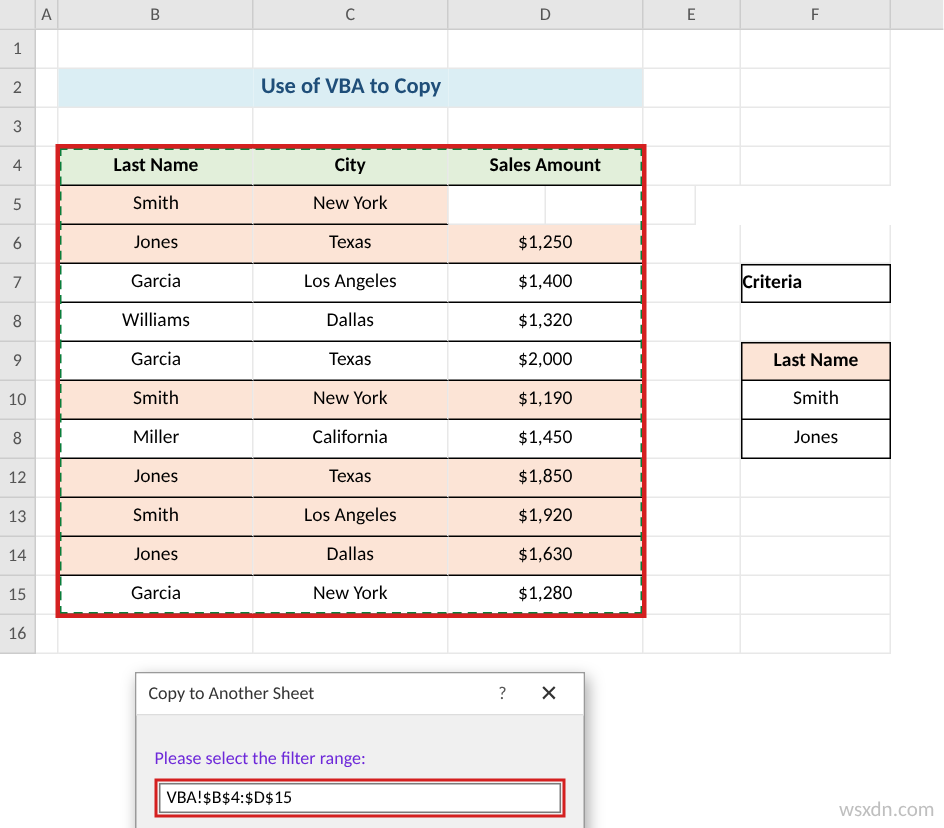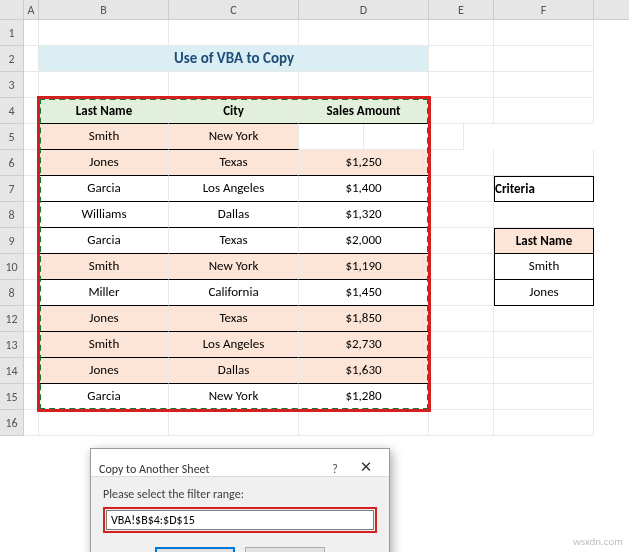--- a/index.html
+++ b/index.html
@@ -49,34 +49,34 @@
   .ln-hdr { border:1px solid #000; font-weight:bold; background:#fce4d6; text-align:center;}
   .ln-cell { border-left:1px solid #000; border-right:1px solid #000; border-bottom:1px solid #000; text-align:center; background:#fff;}
 
   
   .dialog {
     position: absolute; left: 90px; top: 448px; width: 300px;
     background: #f0f0f0; border: 1px solid #9a9a9a;
     box-shadow: 2px 3px 10px rgba(0,0,0,0.35);
     font-size: 12px; z-index: 20;
   }
-  .dlg-title { display:flex; align-items:flex-end; height:28px; padding:0 6px 0 8px; background:#fff; border-bottom:1px solid #ddd;}
+  .dlg-title { display:flex; align-items:center; height:28px; padding:0 6px 0 8px; background:#fff; border-bottom:1px solid #ddd;}
   .dlg-title-text { flex:1; font-size:12px; color:#333;}
   .dlg-help { width:28px; text-align:center; color:#555; cursor:default;}
   .dlg-close { width:34px; text-align:center; font-size:15px; color:#333; cursor:default;}
   .dlg-body { padding:10px 12px 12px 12px; }
-  .dlg-label { margin-bottom:6px; color:#404040;}
+  .dlg-label { margin-bottom:6px; color:#6d28d9;margin-top:12px;}
   .dlg-input-wrap { border:2px solid #d42020; padding:1px;}
   .dlg-input { width:100%; height:20px; border:1px solid #7a7a7a; background:#fff; padding:1px 4px; font-size:12px; font-family:inherit;}
   .dlg-buttons { display:flex; justify-content:center; gap:10px; margin-top:14px; align-items:center; position:relative;}
   .dlg-btn { width:80px; height:22px; border:1px solid #adadad; background:#e1e1e1; font-size:12px; text-align:center; line-height:20px; cursor:default;}
   .dlg-btn.ok { border:2px solid #0078d7; }
   .arrow { position:absolute; left:46px; top:3px; font-size:18px; color:#d42020; font-weight:bold; pointer-events:none;}
 
-  .watermark { position:absolute; right:6px; bottom:4px; font-size:11px; color:#bfbfbf; z-index:30;}
+  .watermark { position:absolute; right:6px; bottom:4px; font-size:14px; color:#bfbfbf; z-index:30;}
 </style>
 </head>
 <body>
 
 <div class="sheet">
   <div class="col-headers">
     <div class="corner"></div>
     <div class="ch cA">A</div>
     <div class="ch cB">B</div>
     <div class="ch cC">C</div>
@@ -203,21 +203,21 @@
           <div class="cell cB dcell first hl">Jones</div>
           <div class="cell cC dcell hl">Texas</div>
           <div class="cell cD dcell last hl">$1,850</div>
           <div class="cell cE"></div>
           <div class="cell cF"></div>
         </div>
         <div class="grid-row">
           <div class="cell cA"></div>
           <div class="cell cB dcell first hl">Smith</div>
           <div class="cell cC dcell hl">Los Angeles</div>
-          <div class="cell cD dcell last hl">$2,730</div>
+          <div class="cell cD dcell last hl">$1,920</div>
           <div class="cell cE"></div>
           <div class="cell cF"></div>
         </div>
         <div class="grid-row">
           <div class="cell cA"></div>
           <div class="cell cB dcell first hl">Jones</div>
           <div class="cell cC dcell hl">Dallas</div>
           <div class="cell cD dcell last hl">$1,630</div>
           <div class="cell cE"></div>
           <div class="cell cF"></div>

